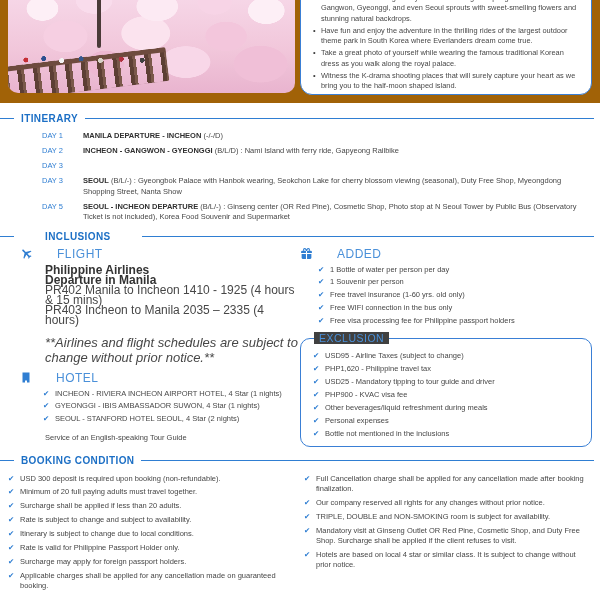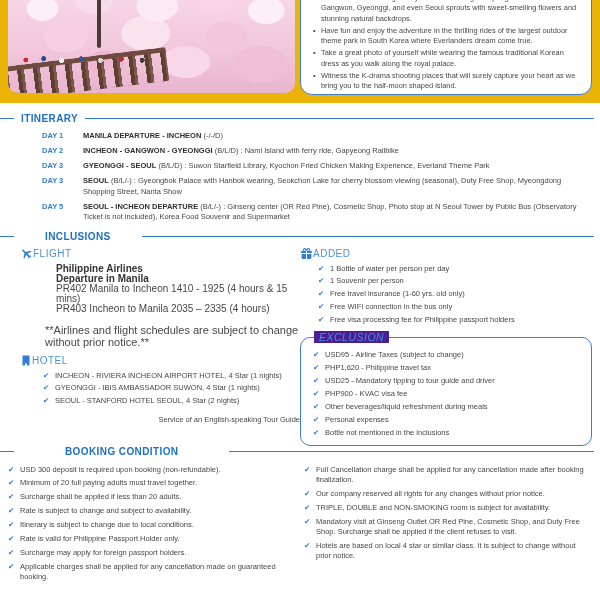--- a/index.html
+++ b/index.html
@@ -1,20 +1,20 @@
 <!DOCTYPE html>
 <html><head>
 <meta charset="utf-8">
 <style>
   html,body{margin:0;padding:0;background:#fff;}
   .page{position:relative;width:600px;height:600px;overflow:hidden;background:#fff;
         font-family:"Liberation Sans","DejaVu Sans",sans-serif;color:#3f3f3f;}
 
   
-  .hero{position:relative;height:103px;background:#eab308;overflow:hidden;}
+  .hero{position:relative;height:103px;background:#a16207;overflow:hidden;}
   .photo{position:absolute;left:8px;top:-10px;width:287px;height:103px;border-radius:10px;overflow:hidden;
     background-color:#f2cadd;
     background-image:
       radial-gradient(26px 20px at 12% 18%, #fdeff6 0 60%, transparent 62%),
       radial-gradient(30px 22px at 30% 10%, #f9dcec 0 60%, transparent 62%),
       radial-gradient(34px 24px at 52% 16%, #fceaf3 0 60%, transparent 62%),
       radial-gradient(28px 20px at 72% 12%, #f7d4e6 0 60%, transparent 62%),
       radial-gradient(30px 22px at 90% 20%, #fdeff6 0 60%, transparent 62%),
       radial-gradient(36px 26px at 20% 45%, #f6cfe2 0 60%, transparent 62%),
       radial-gradient(40px 28px at 48% 42%, #fbe3ee 0 60%, transparent 62%),
@@ -46,42 +46,42 @@
 
   
   .sec{display:flex;align-items:center;margin:0 6px 0 0;}
   .sec .pre{width:14px;border-top:1.8px solid #2f7ed2;}
   .sec .t{margin:0 7px;font-weight:bold;font-size:10px;letter-spacing:.4px;color:#1c6fc5;white-space:nowrap;}
   .sec .post{flex:1;border-top:1.8px solid #2f7ed2;}
 
   
   .itin{margin:7px 8px 0 42px;}
   .itin-row{display:flex;margin-bottom:4.5px;font-size:7.5px;line-height:10.5px;}
-  .itin-row .day{flex:none;width:41px;font-weight:bold;color:#2f7ed2;}
+  .itin-row .day{flex:none;width:41px;font-weight:normal;color:#2f7ed2;}
   .itin-row .desc .rt{font-weight:bold;color:#2f2f2f;}
   .itin-row .desc .rest{color:#474747;}
 
   
   .cols{display:flex;margin:5px 8px 0 8px;min-height:178px;}
   .col-l{width:292px;box-sizing:border-box;padding-left:12px;flex:none;}
   .col-r{width:292px;flex:none;}
-  .sub{display:flex;align-items:center;gap:0;font-size:10px;letter-spacing:.5px;color:#4a90d9;margin-bottom:4px;}
+  .sub{display:flex;align-items:center;gap:24px;font-size:12px;letter-spacing:.5px;color:#4a90d9;margin-bottom:4px;}
   .sub svg{display:block;}
-  .fl-lines{margin-left:36px;font-size:10px;line-height:10px;color:#474747;}
+  .fl-lines{margin-left:25px;font-size:12px;line-height:10px;color:#474747;}
   .fl-lines .b{font-weight:bold;color:#333;}
-  .fl-note{margin:10px 0 0 25px;font-size:11px;color:#474747;}
+  .fl-note{margin:10px 0 0 25px;font-size:13px;font-style:italic;color:#474747;}
   .chk-item{position:relative;padding-left:12px;font-size:7.5px;line-height:10.3px;margin-bottom:2.6px;color:#474747;}
   .chk-item .ck{position:absolute;left:0;top:0;color:#2f7ed2;font-size:7.5px;font-weight:bold;}
   .hotel-items{margin-left:23px;margin-bottom:8px;}
   .added-items{margin-left:18px;}
-  .guide-text{margin-left:25px;font-size:7.5px;color:#474747;text-align:right;}
+  .guide-text{margin-left:25px;font-size:7.5px;color:#474747;}
   .blk{margin-top:10px;}
   .excl{position:relative;margin-top:12px;border:1.6px solid #3a7fd5;border-radius:10px;padding:12px 8px 4px 12px;}
-  .excl .legend{position:absolute;top:-7px;left:13px;background:#4c1d95;padding:0 5px;
-    font-size:10.5px;letter-spacing:.5px;color:#4a90d9;font-style:italic;}
+  .excl .legend{position:absolute;top:-7px;left:13px;background:#404040;padding:0 5px;
+    font-size:10.5px;letter-spacing:.5px;color:#4a90d9;}
 
   
   .book-cols{display:flex;margin:8px 8px 0 8px;gap:8px;}
   .book-col{width:288px;flex:none;}
   .book-col .chk-item{margin-bottom:3.6px;}
 </style>
 </head>
 <body>
 
 <div class="page">
@@ -124,21 +124,20 @@
     <div class="itin-row">
       <span class="day">DAY 1</span>
       <span class="desc"><span class="rt">MANILA DEPARTURE - INCHEON</span>&nbsp;<span class="rest">(-/-/D)</span></span>
     </div>
     <div class="itin-row">
       <span class="day">DAY 2</span>
       <span class="desc"><span class="rt">INCHEON - GANGWON - GYEONGGI</span>&nbsp;<span class="rest">(B/L/D) : Nami Island with ferry ride, Gapyeong Railbike</span></span>
     </div>
     <div class="itin-row">
       <span class="day">DAY 3</span>
-      <span class="desc"><span class="rt">GYEONGGI - SEOUL</span>&nbsp;<span class="rest">(B/L/D) : Suwon Starfield Library, Kyochon Fried Chicken Making Experience, Everland Theme Park</span></span>
     </div>
     <div class="itin-row">
       <span class="day">DAY 3</span>
       <span class="desc"><span class="rt">SEOUL</span>&nbsp;<span class="rest">(B/L/-) : Gyeongbok Palace with Hanbok wearing, Seokchon Lake for cherry blossom viewing (seasonal), Duty Free Shop, Myeongdong Shopping Street, Nanta Show</span></span>
     </div>
     <div class="itin-row">
       <span class="day">DAY 5</span>
       <span class="desc"><span class="rt">SEOUL - INCHEON DEPARTURE</span>&nbsp;<span class="rest">(B/L/-) : Ginseng center (OR Red Pine), Cosmetic Shop, Photo stop at N Seoul Tower by Public Bus (Observatory Ticket is not included), Korea Food Souvenir and Supermarket</span></span>
     </div>
   </div>
@@ -208,21 +207,21 @@
         <div class="chk-item"><span class="ck">✔</span><span>PHP1,620 - Philippine travel tax</span></div>
         <div class="chk-item"><span class="ck">✔</span><span>USD25 - Mandatory tipping to tour guide and driver</span></div>
         <div class="chk-item"><span class="ck">✔</span><span>PHP900 - KVAC visa fee</span></div>
         <div class="chk-item"><span class="ck">✔</span><span>Other beverages/liquid refreshment during meals</span></div>
         <div class="chk-item"><span class="ck">✔</span><span>Personal expenses</span></div>
         <div class="chk-item"><span class="ck">✔</span><span>Bottle not mentioned in the inclusions</span></div>
       </div>
     </div>
   </div>
 
-  <div class="sec" style="gap:44px;">
+  <div class="sec" style="margin-top:8px;">
     <span class="pre"></span>
     <span class="t">BOOKING CONDITION</span>
     <span class="post"></span>
   </div>
   <div class="book-cols">
     <div class="book-col">
       <div class="chk-item"><span class="ck">✔</span><span>USD 300 deposit is required upon booking (non-refundable).</span></div>
       <div class="chk-item"><span class="ck">✔</span><span>Minimum of 20 full paying adults must travel together.</span></div>
       <div class="chk-item"><span class="ck">✔</span><span>Surcharge shall be applied if less than 20 adults.</span></div>
       <div class="chk-item"><span class="ck">✔</span><span>Rate is subject to change and subject to availability.</span></div>

